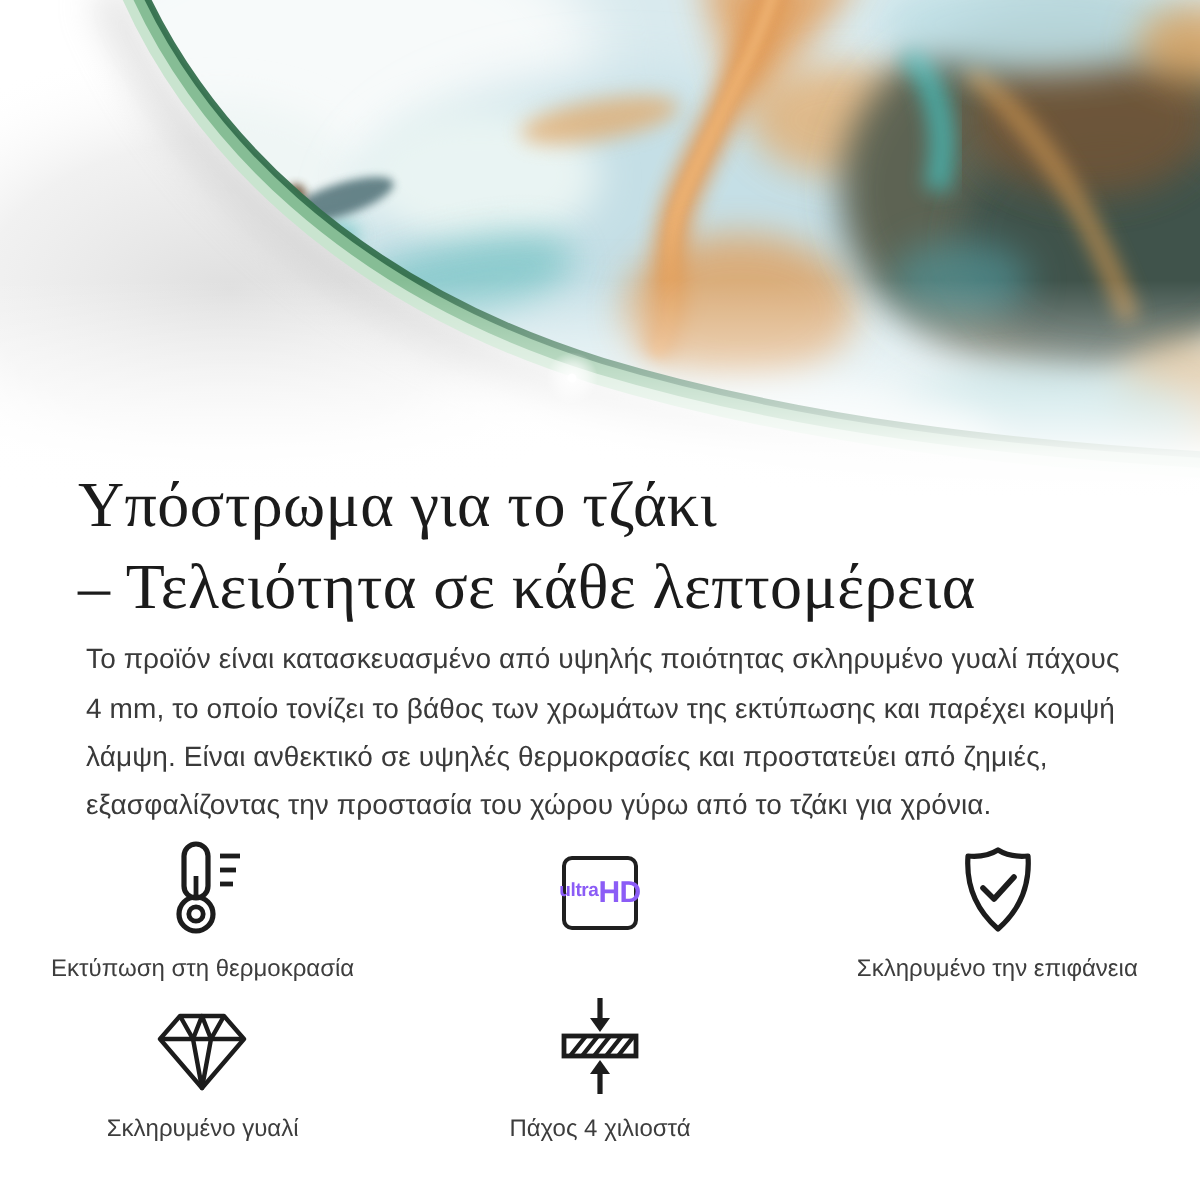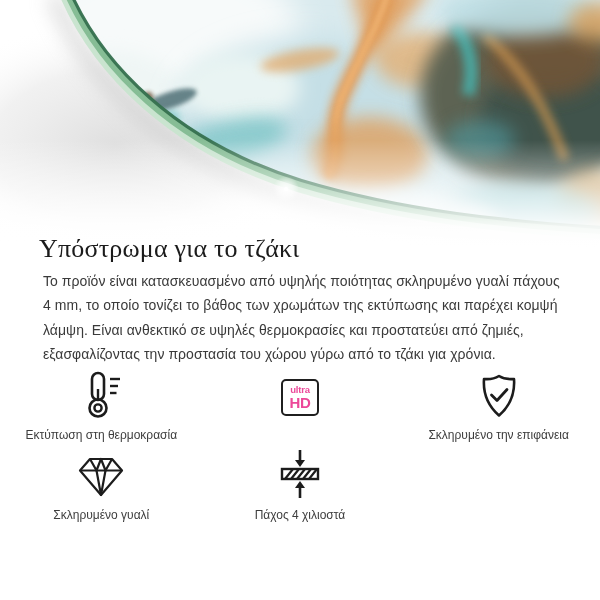--- a/index.html
+++ b/index.html
@@ -5,34 +5,34 @@
   html,body{margin:0;padding:0;}
   body{
     width:600px;height:600px;overflow:hidden;background:#ffffff;
     font-family:"Liberation Sans","DejaVu Sans",sans-serif;color:#3c3c3c;
   }
   .hero{height:248px;overflow:hidden;position:relative;}
   .hero svg{display:block;}
   .content{padding:0 28px 0 39px;margin-top:-16px;position:relative;}
   h1{
     font-family:"Liberation Serif","DejaVu Serif",serif;font-weight:400;
-    font-size:26px;line-height:1.27;color:#1b1b1b;margin:0 0 0;letter-spacing:.2px;
+    font-size:32px;line-height:1.27;color:#1b1b1b;margin:0 0 0;letter-spacing:.2px;
   }
   h1 span{display:block;}
   .desc{font-size:14px;line-height:1.74;color:#3a3a3a;margin:4px;max-width:545px;letter-spacing:.05px;}
   .features{
     display:grid;grid-template-columns:1fr 1fr 1fr;row-gap:8px;margin:0;padding:0 2px;
   }
   .feature{display:flex;flex-direction:column;align-items:center;}
   .icon-box{height:50px;display:flex;align-items:flex-end;justify-content:center;}
   .feature-label{font-size:12px;color:#3d3d3d;margin-top:8px;line-height:14px;}
   .hd-badge{
     width:34px;height:33px;border:2.6px solid #1f1f1f;border-radius:5px;
-    display:flex;flex-direction:column;align-items:center;justify-content:center;
-    color:#ec4899;margin-bottom:4px;text-align:right;
+    display:flex;flex-direction:row;align-items:center;justify-content:center;
+    color:#8b5cf6;margin-bottom:4px;text-align:right;
   }
   .hd-badge .t{font-size:9.5px;font-weight:bold;letter-spacing:-.2px;line-height:10px;}
   .hd-badge .b{font-size:15px;font-weight:bold;line-height:15px;letter-spacing:-.3px;}
   .ic{stroke:#1c1c1c;fill:none;}
 </style>
 </head>
 <body>
 
 <div class="hero">
 <svg width="600" height="248" viewBox="0 0 600 248">
@@ -123,20 +123,21 @@
     <circle r="2.2" fill="#ffffff"></circle>
   </g>
 
   <rect x="0" y="140" width="600" height="108" fill="url(#fadeBottom)"></rect>
 </svg>
 </div>
 
 <div class="content">
   <h1>
     <span>Υπόστρωμα για το τζάκι</span>
+    <span>– Τελειότητα σε κάθε λεπτομέρεια</span>
   </h1>
   <p class="desc">Το προϊόν είναι κατασκευασμένο από υψηλής ποιότητας σκληρυμένο γυαλί πάχους 4 mm, το οποίο τονίζει το βάθος των χρωμάτων της εκτύπωσης και παρέχει κομψή λάμψη. Είναι ανθεκτικό σε υψηλές θερμοκρασίες και προστατεύει από ζημιές, εξασφαλίζοντας την προστασία του χώρου γύρω από το τζάκι για χρόνια.</p>
 </div>
 
 <div class="features">
 
   <div class="feature">
     <div class="icon-box">
       <svg width="42" height="50" viewBox="0 0 42 50" class="ic">
         <rect x="12" y="3" width="12" height="27" rx="6" stroke-width="2.6"></rect>

